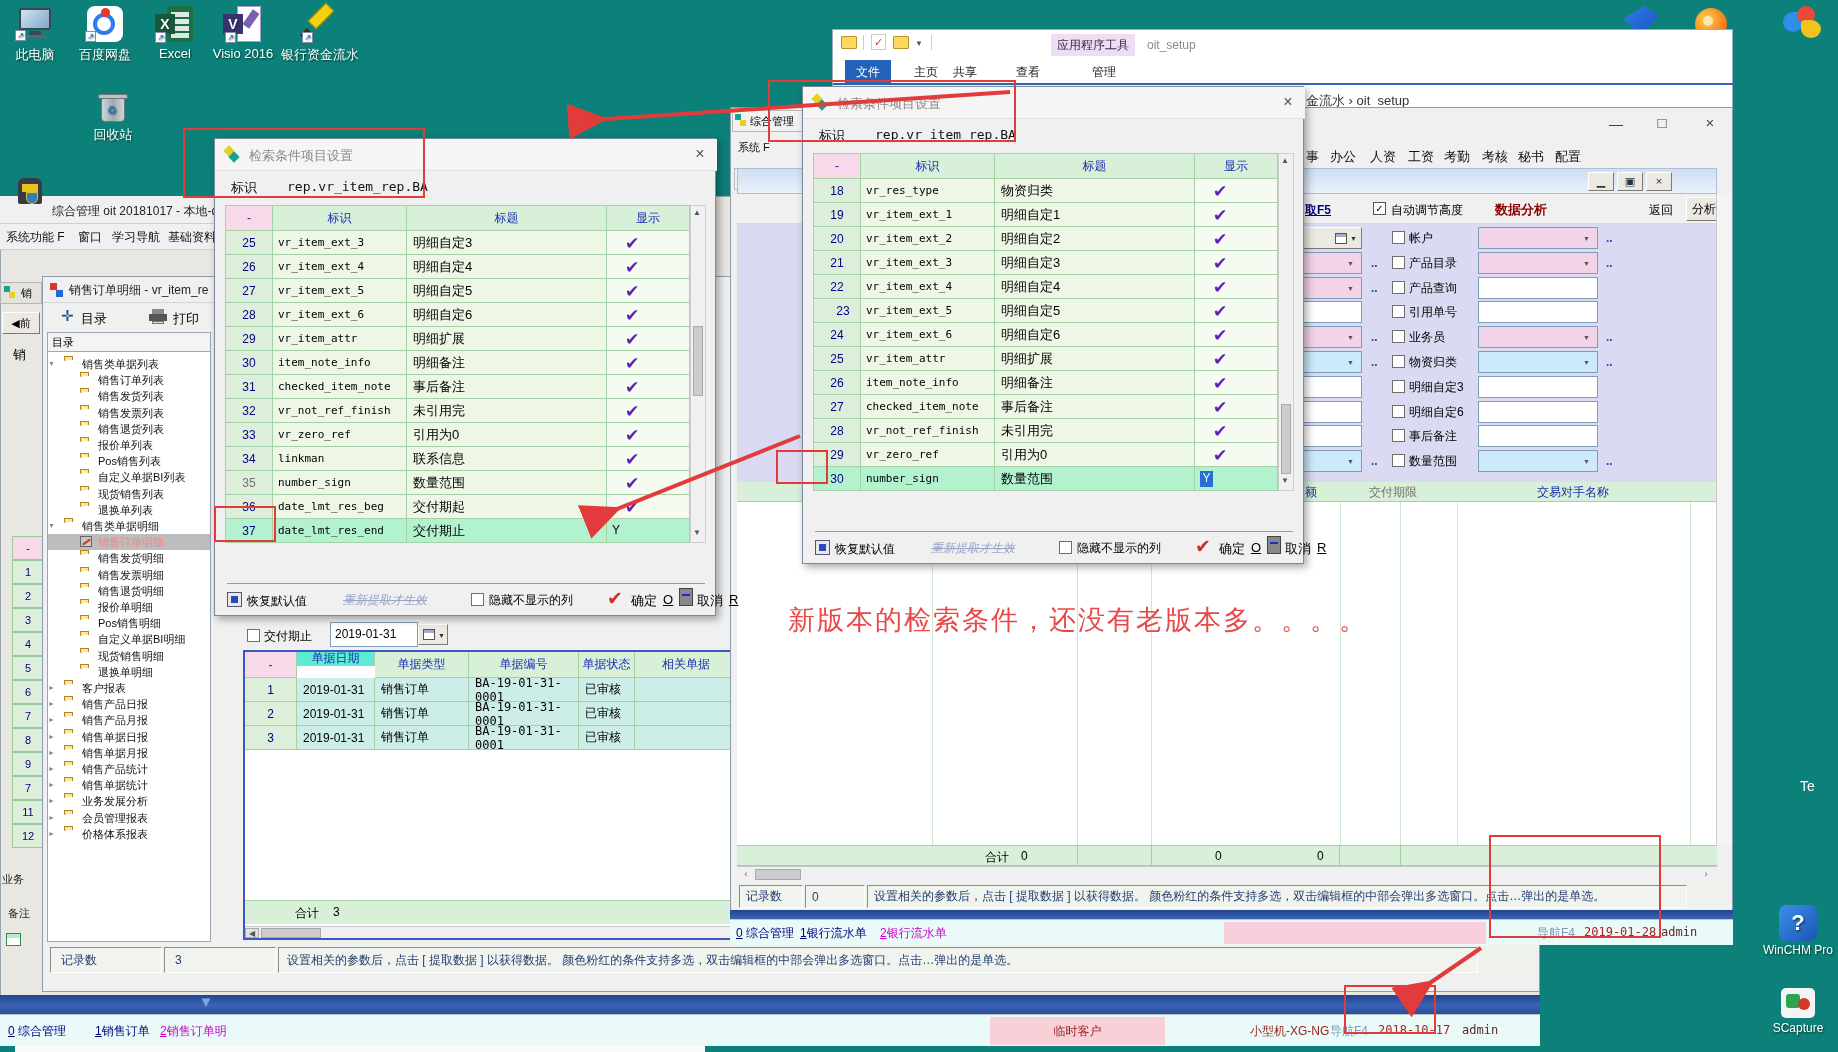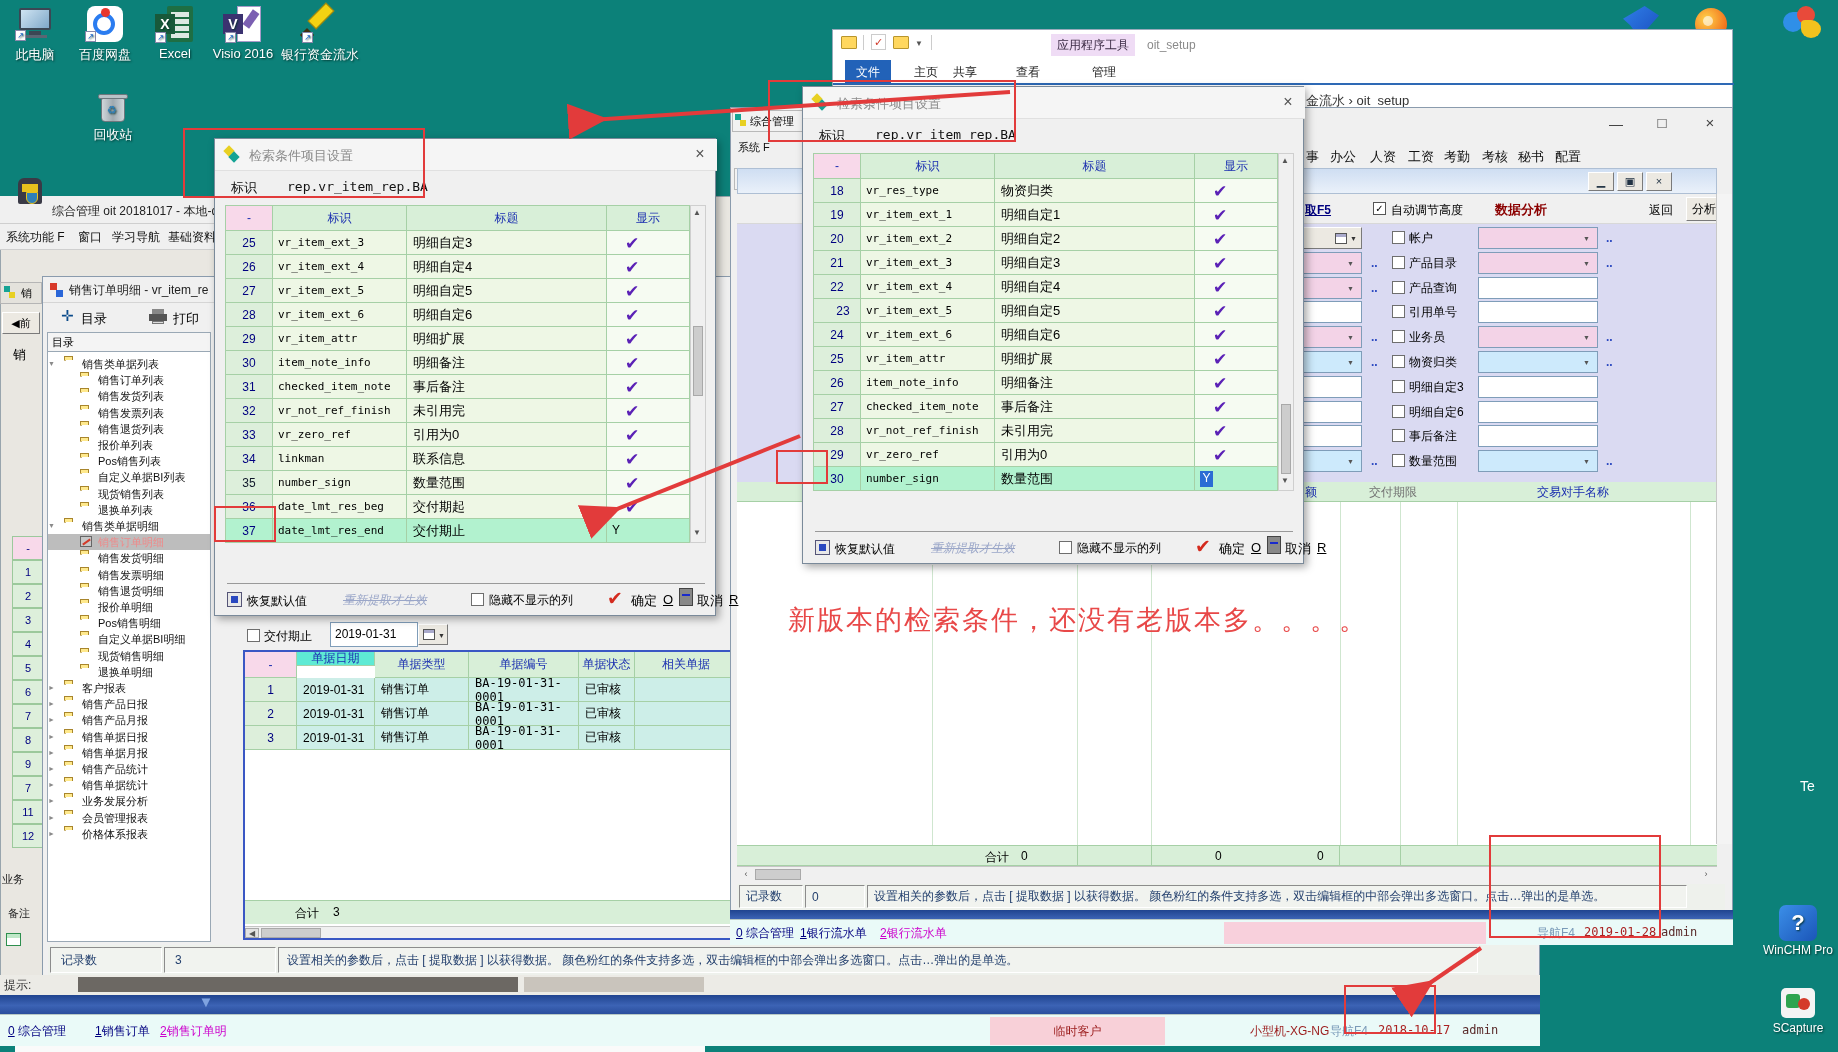--- a/index.html
+++ b/index.html
@@ -341,25 +341,20 @@
       <div style="position: absolute; left: 0px; top: 274px; width: 493px; height: 12px; background: rgb(240, 240, 240); border-top: 1px solid rgb(197, 197, 197);">
         <div style="position: absolute; left: 0px; top: 1px; width: 14px; height: 10px; color: rgb(85, 85, 85); font-size: 8px; text-align: center; line-height: 10px; background: rgb(226, 226, 226); border: 1px solid rgb(170, 170, 170);">◀</div>
         <div style="position: absolute; left: 16px; top: 1px; width: 60px; height: 10px; background: rgb(205, 205, 205); border: 1px solid rgb(169, 169, 169);"></div>
       </div>
     </div>
     <div style="position: absolute; left: 48px; top: 945px; width: 1488px; height: 30px; background: rgb(238, 241, 236);">
       <div class=" sunken" style="position: absolute; left: 2px; top: 2px; width: 112px; height: 26px; font-size: 12px; color: rgb(36, 64, 110); display: flex; align-items: center; padding-left: 10px;">记录数</div>
       <div class=" sunken" style="position: absolute; left: 116px; top: 2px; width: 112px; height: 26px; font-size: 12px; color: rgb(36, 64, 110); display: flex; align-items: center; padding-left: 10px;">3</div>
       <div class=" sunken" style="position: absolute; left: 230px; top: 2px; width: 1200px; height: 26px; font-size: 12px; color: rgb(36, 64, 110); display: flex; align-items: center; padding-left: 8px; white-space: nowrap; overflow: hidden;">设置相关的参数后，点击 [ 提取数据 ] 以获得数据。 颜色粉红的条件支持多选，双击编辑框的中部会弹出多选窗口。点击…弹出的是单选。</div>
     </div>
-    <div style="position: absolute; left: 0px; top: 975px; width: 1540px; height: 20px; background: rgb(236, 235, 230);">
-      <div style="position: absolute; left: 4px; top: 2px; width: 40px; height: 15px; font-size: 12px; color: rgb(51, 51, 51);">提示:</div>
-      <div style="position: absolute; left: 78px; top: 2px; width: 440px; height: 15px; background: rgb(86, 81, 75); opacity: 0.85;"></div>
-      <div style="position: absolute; left: 524px; top: 2px; width: 180px; height: 15px; background: rgb(201, 196, 188);"></div>
-    </div>
     <div style="position: absolute; left: 0px; top: 995px; width: 1540px; height: 19px; background: linear-gradient(rgb(32, 68, 143), rgb(60, 99, 181) 55%, rgb(42, 78, 157));">
       <div style="position: absolute; left: 186px; top: -2px; width: 40px; height: 18px; color: rgb(127, 163, 224); font-size: 15px; text-align: center;">▼</div>
     </div>
     <div style="position: absolute; left: 0px; top: 1014px; width: 1540px; height: 32px; background: rgb(234, 250, 248); border-top: 1px solid rgb(184, 200, 196);">
       <div class=" u1" style="position: absolute; left: 8px; top: 8px; height: 16px; font-size: 12px; color: rgb(0, 0, 128);">0 综合管理</div>
       <div class=" u1" style="position: absolute; left: 95px; top: 8px; height: 16px; font-size: 12px; color: rgb(0, 0, 128);">1销售订单</div>
       <div class=" u1" style="position: absolute; left: 160px; top: 8px; height: 16px; font-size: 12px; color: rgb(204, 0, 204);">2销售订单明</div>
       <div style="position: absolute; left: 990px; top: 2px; width: 175px; height: 28px; background: rgb(248, 208, 216); display: flex; align-items: center; justify-content: center; font-size: 12px; color: rgb(155, 28, 28);">
         <div style="position: relative;">临时客户</div>
       </div>
@@ -607,21 +602,21 @@
       <div class=" cell" style="position: absolute; left: 192px; top: 284px; width: 200px; height: 24px; background: rgb(238, 247, 229); font-size: 13px; padding-left: 6px; display: flex;">引用为0</div>
       <div class=" cell" style="position: absolute; left: 392px; top: 284px; width: 83px; height: 24px; background: rgb(246, 251, 242); display: flex;">
         <div style="position: absolute; left: 18px; top: 2px; width: 20px; height: 20px; color: rgb(91, 33, 182); font-size: 17px; font-weight: bold;">✔</div>
       </div>
       <div class=" cell" style="position: absolute; left: 10px; top: 308px; width: 48px; height: 24px; background: rgb(221, 239, 219); font-size: 12px; color: rgb(0, 0, 128); display: flex; justify-content: center; border-left: 1px solid rgb(166, 208, 166);">34</div>
       <div class=" cell mono" style="position: absolute; left: 58px; top: 308px; width: 134px; height: 24px; background: rgb(238, 247, 229); font-size: 11px; padding-left: 5px; display: flex;">linkman</div>
       <div class=" cell" style="position: absolute; left: 192px; top: 308px; width: 200px; height: 24px; background: rgb(238, 247, 229); font-size: 13px; padding-left: 6px; display: flex;">联系信息</div>
       <div class=" cell" style="position: absolute; left: 392px; top: 308px; width: 83px; height: 24px; background: rgb(246, 251, 242); display: flex;">
         <div style="position: absolute; left: 18px; top: 2px; width: 20px; height: 20px; color: rgb(91, 33, 182); font-size: 17px; font-weight: bold;">✔</div>
       </div>
-      <div class=" cell" style="position: absolute; left: 10px; top: 332px; width: 48px; height: 24px; background: rgb(221, 239, 219); font-size: 12px; color: #0f172a; display: flex; justify-content: center; border-left: 1px solid rgb(166, 208, 166);">35</div>
+      <div class=" cell" style="position: absolute; left: 10px; top: 332px; width: 48px; height: 24px; background: rgb(221, 239, 219); font-size: 12px; color: #737373; display: flex; justify-content: center; border-left: 1px solid rgb(166, 208, 166);">35</div>
       <div class=" cell mono" style="position: absolute; left: 58px; top: 332px; width: 134px; height: 24px; background: rgb(238, 247, 229); font-size: 11px; padding-left: 5px; display: flex;">number_sign</div>
       <div class=" cell" style="position: absolute; left: 192px; top: 332px; width: 200px; height: 24px; background: rgb(238, 247, 229); font-size: 13px; padding-left: 6px; display: flex;">数量范围</div>
       <div class=" cell" style="position: absolute; left: 392px; top: 332px; width: 83px; height: 24px; background: rgb(246, 251, 242); display: flex;">
         <div style="position: absolute; left: 18px; top: 2px; width: 20px; height: 20px; color: rgb(91, 33, 182); font-size: 17px; font-weight: bold;">✔</div>
       </div>
       <div class=" cell" style="position: absolute; left: 10px; top: 356px; width: 48px; height: 24px; background: rgb(221, 239, 219); font-size: 12px; color: rgb(0, 0, 128); display: flex; justify-content: center; border-left: 1px solid rgb(166, 208, 166);">36</div>
       <div class=" cell mono" style="position: absolute; left: 58px; top: 356px; width: 134px; height: 24px; background: rgb(238, 247, 229); font-size: 11px; padding-left: 5px; display: flex;">date_lmt_res_beg</div>
       <div class=" cell" style="position: absolute; left: 192px; top: 356px; width: 200px; height: 24px; background: rgb(238, 247, 229); font-size: 13px; padding-left: 6px; display: flex;">交付期起</div>
       <div class=" cell" style="position: absolute; left: 392px; top: 356px; width: 83px; height: 24px; background: rgb(246, 251, 242); display: flex;">
         <div style="position: absolute; left: 18px; top: 2px; width: 20px; height: 20px; color: rgb(91, 33, 182); font-size: 17px; font-weight: bold;">✔</div>

